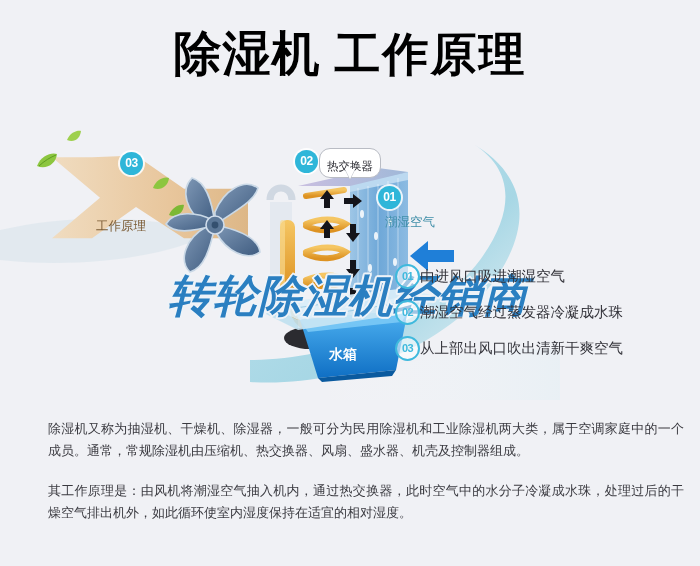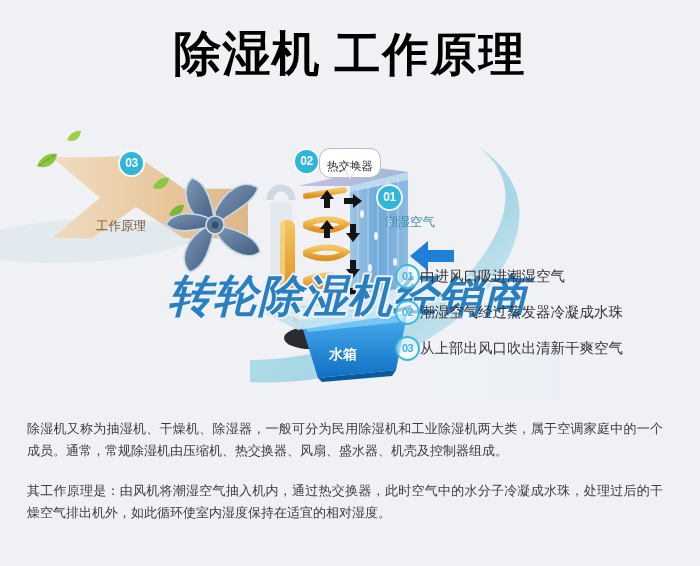--- a/index.html
+++ b/index.html
@@ -165,21 +165,21 @@
   .step-text {
     display: inline-block;
     font-size: 14.5px;
     color: #33333a;
     vertical-align: middle;
   }
 
   
   #body-text {
     position: absolute;
-    left: 27px; top: 418px;
+    left: 48px; top: 418px;
     width: 636px;
   }
   .para {
     font-size: 13px;
     line-height: 22px;
     color: #3a3a40;
     margin: 0 0 18px 0;
     text-align: justify;
   }
 </style>

